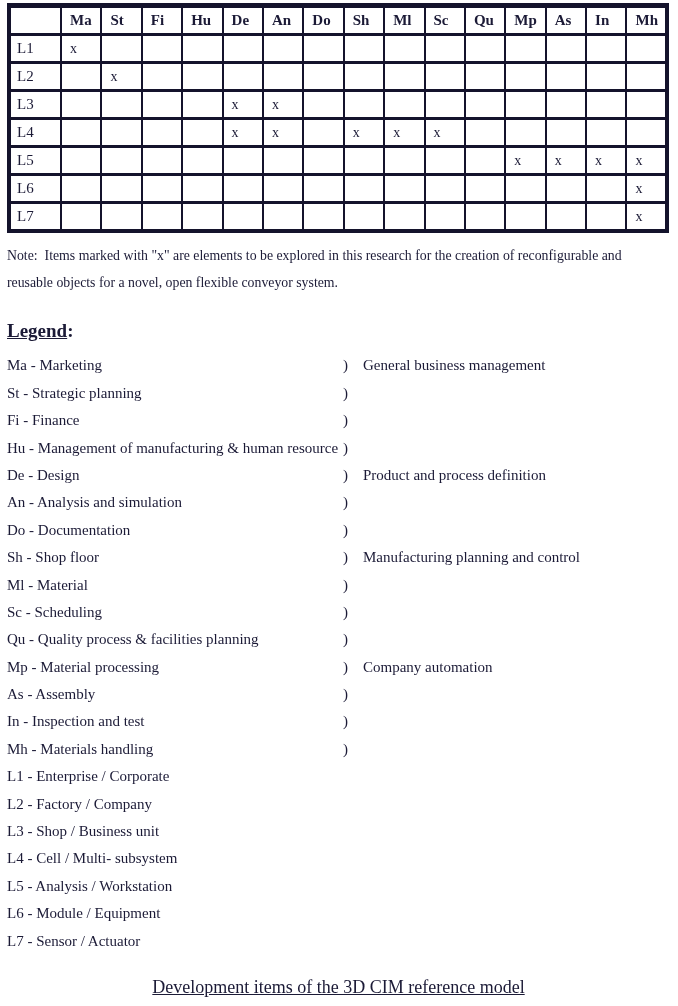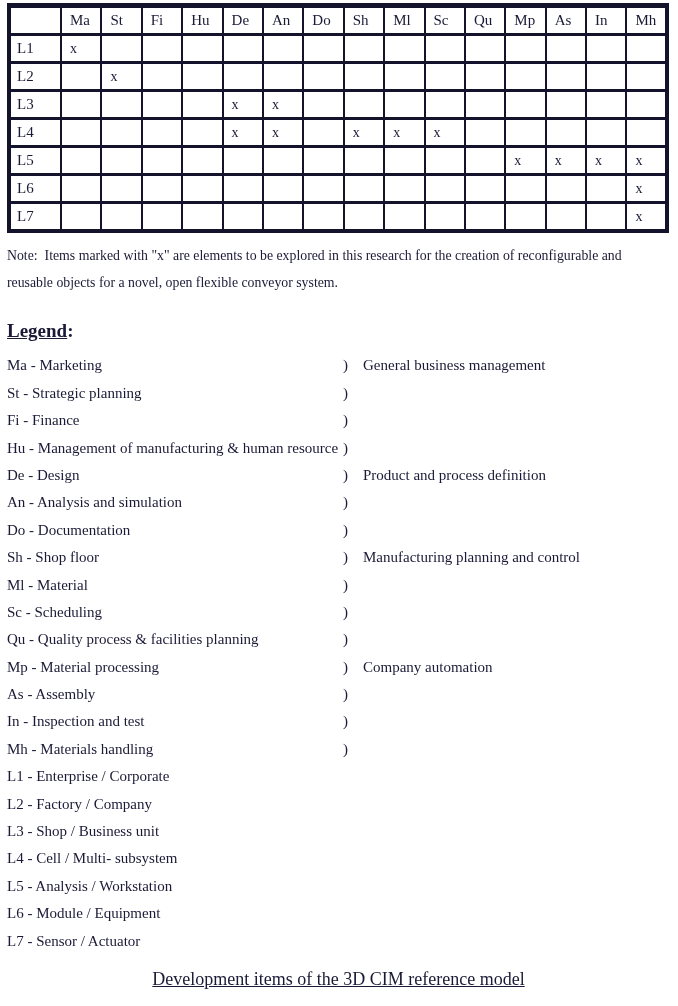--- a/index.html
+++ b/index.html
@@ -32,21 +32,21 @@
     border-bottom-width: 3px;
     height: 25px;
     font-weight: normal;
     font-size: 15px;
     text-align: left;
     padding: 0 0 0 8px;
     vertical-align: middle;
     overflow: hidden;
     white-space: nowrap;
   }
-  .matrix thead th { height: 25px; }
+  .matrix thead th { height: 25px; font-weight: bold; }
   .matrix thead th:first-child { width: 41px; }
   .matrix .rowlabel { padding-left: 6px; }
   .matrix td { font-size: 14px; }
   
   .note {
     margin-top: 9px;
     font-size: 13.8px;
     line-height: 27px;
   }
   .note .note-line { white-space: pre; }
@@ -63,21 +63,21 @@
     height: 27.4px;
     display: flex;
     align-items: flex-end;
     font-size: 15px;
   }
   .legend-row .term { width: 336px; flex: none; white-space: pre; }
   .legend-row .paren { width: 15px; flex: none; }
   .legend-row .group { margin-left: 5px; white-space: pre; }
   
   .caption {
-    margin-top: 19px;
+    margin-top: 27px;
     text-align: center;
     font-size: 18px;
   }
   .caption .u { text-decoration: underline; }
 </style>
 </head>
 <body>
 
 <div class="page">
 

